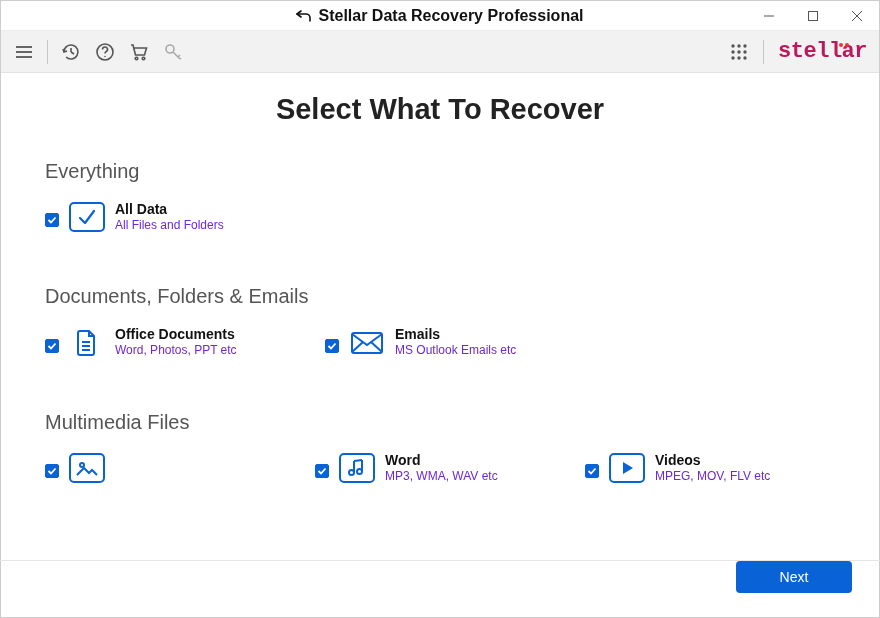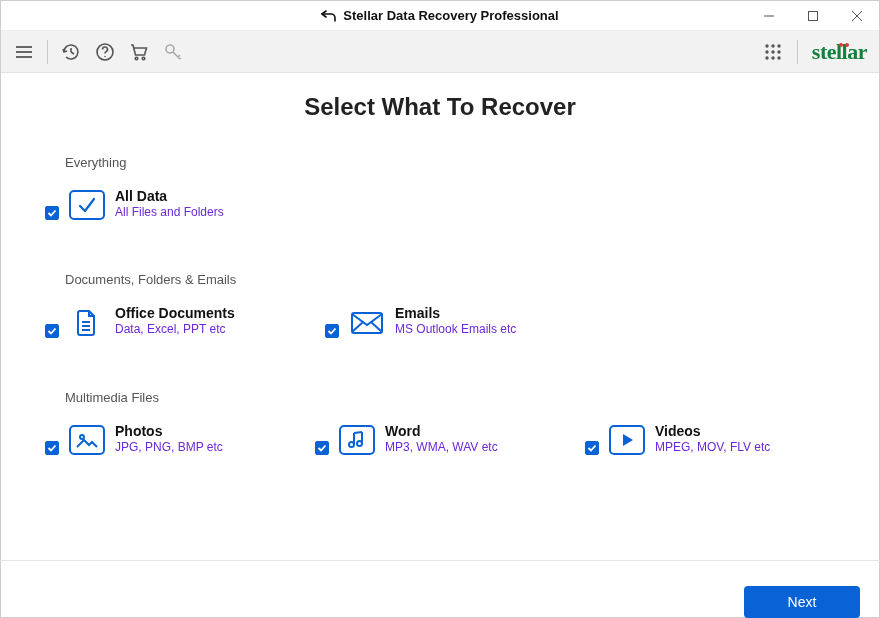--- a/index.html
+++ b/index.html
@@ -18,21 +18,21 @@
     justify-content: center;
     position: relative;
     background: #fff;
     border-bottom: 1px solid #eee;
   }
   .titlebar .title-wrap {
     display: flex;
     align-items: center;
     gap: 6px;
     font-weight: 700;
-    font-size: 13px;
+    font-size: 16px;
     color: #111;
   }
   .titlebar .undo-icon {
     display: inline-flex;
   }
   .win-controls {
     position: absolute;
     right: 0;
     top: 0;
     height: 30px;
@@ -71,65 +71,64 @@
   .toolbar .divider {
     width: 1px;
     height: 24px;
     background: #c8c8c8;
   }
   .ico {
     color: #666;
     display: inline-flex;
   }
   .brand {
-    font-family: Liberation Serif, serif;
+    font-family: Liberation Mono, monospace;
     font-size: 22px;
     font-weight: 600;
-    color: #15803d;
+    color: #be185d;
     letter-spacing: -0.5px;
     position: relative;
     line-height: 1;
   }
   .brand .dot1, .brand .dot2 {
     position: absolute;
     width: 4px;
     height: 4px;
     background: #e53935;
     border-radius: 50%;
     top: 2px;
   }
   .brand .dot1 { right: 24px; }
   .brand .dot2 { right: 18px; }
   .content {
     padding: 20px 44px 0 44px;
   }
   .page-title {
     text-align: center;
-    font-size: 24px;
+    font-size: 29px;
     font-weight: 600;
     color: #222;
     margin-bottom: 34px;
   }
   .section-title {
-    font-size: 13px;
+    font-size: 20px;
     color: #555;
     font-weight: 400;
     margin-bottom: 18px;
-    margin-left: 20px;
   }
   .section {
     margin-bottom: 52px;
   }
   .row {
     display: flex;
     gap: 20px;
   }
   .option {
     display: flex;
-    align-items: flex-end;
+    align-items: center;
     gap: 10px;
     width: 260px;
   }
   .checkbox {
     width: 14px;
     height: 14px;
     border: 1.5px solid #0a63d6;
     border-radius: 2px;
     background: #0a63d6;
     color: #fff;
@@ -170,23 +169,23 @@
     line-height: 1.3;
   }
   .footer {
     position: absolute;
     bottom: 0;
     left: 0;
     right: 0;
     height: 58px;
     border-top: 1px solid #e5e5e5;
     display: flex;
-    align-items: flex-end;
+    align-items: flex-start;
     justify-content: flex-end;
-    padding: 0 20px;
+    padding: 0 28px;
   }
   .next-btn {
     background: #0a63d6;
     color: #fff;
     border: none;
     border-radius: 4px;
     width: 116px;
     height: 32px;
     font-size: 14px;
     cursor: pointer;
@@ -324,21 +323,21 @@
           <svg width="30" height="30" viewBox="0 0 30 30" fill="none" stroke="#0a63d6" stroke-width="2">
             <path d="M8 3h9l5 5v17a2 2 0 0 1-2 2H8a2 2 0 0 1-2-2V5a2 2 0 0 1 2-2z"></path>
             <path d="M17 3v5h5"></path>
             <line x1="10" y1="14" x2="18" y2="14"></line>
               <line x1="10" y1="18" x2="18" y2="18"></line>
               <line x1="10" y1="22" x2="18" y2="22"></line>
           </svg>
         </div>
         <div class="opt-text">
           <span class="opt-title">Office Documents</span>
-          <span class="opt-sub">Data, Excel, PPT etc</span>
+          <span class="opt-sub">Word, Photos, PPT etc</span>
         </div>
       </div>
       <div class="option">
         <div class="checkbox">
           <svg width="10" height="10" viewBox="0 0 10 10">
               <polyline points="1.5,5 4,7.5 8.5,2.5" fill="none" stroke="#fff" stroke-width="1.8"></polyline>
             </svg>
         </div>
         <div class="type-icon noborder">
           <svg width="36" height="28" viewBox="0 0 36 28" fill="none" stroke="#0a63d6" stroke-width="2">
@@ -363,24 +362,20 @@
         <div class="checkbox">
           <svg width="10" height="10" viewBox="0 0 10 10">
               <polyline points="1.5,5 4,7.5 8.5,2.5" fill="none" stroke="#fff" stroke-width="1.8"></polyline>
             </svg>
         </div>
         <div class="type-icon">
           <svg width="24" height="18" viewBox="0 0 24 18" fill="none" stroke="#0a63d6" stroke-width="2">
             <circle cx="7" cy="6" r="2"></circle>
               <polyline points="2,16 9,9 14,14 17,11 22,16"></polyline>
           </svg>
-        </div>
-        <div class="opt-text">
-          <span class="opt-title">Photos</span>
-          <span class="opt-sub">JPG, PNG, BMP etc</span>
         </div>
       </div>
       <div class="option">
         <div class="checkbox">
           <svg width="10" height="10" viewBox="0 0 10 10">
               <polyline points="1.5,5 4,7.5 8.5,2.5" fill="none" stroke="#fff" stroke-width="1.8"></polyline>
             </svg>
         </div>
         <div class="type-icon">
           <svg width="22" height="20" viewBox="0 0 22 20" fill="none" stroke="#0a63d6" stroke-width="2">

